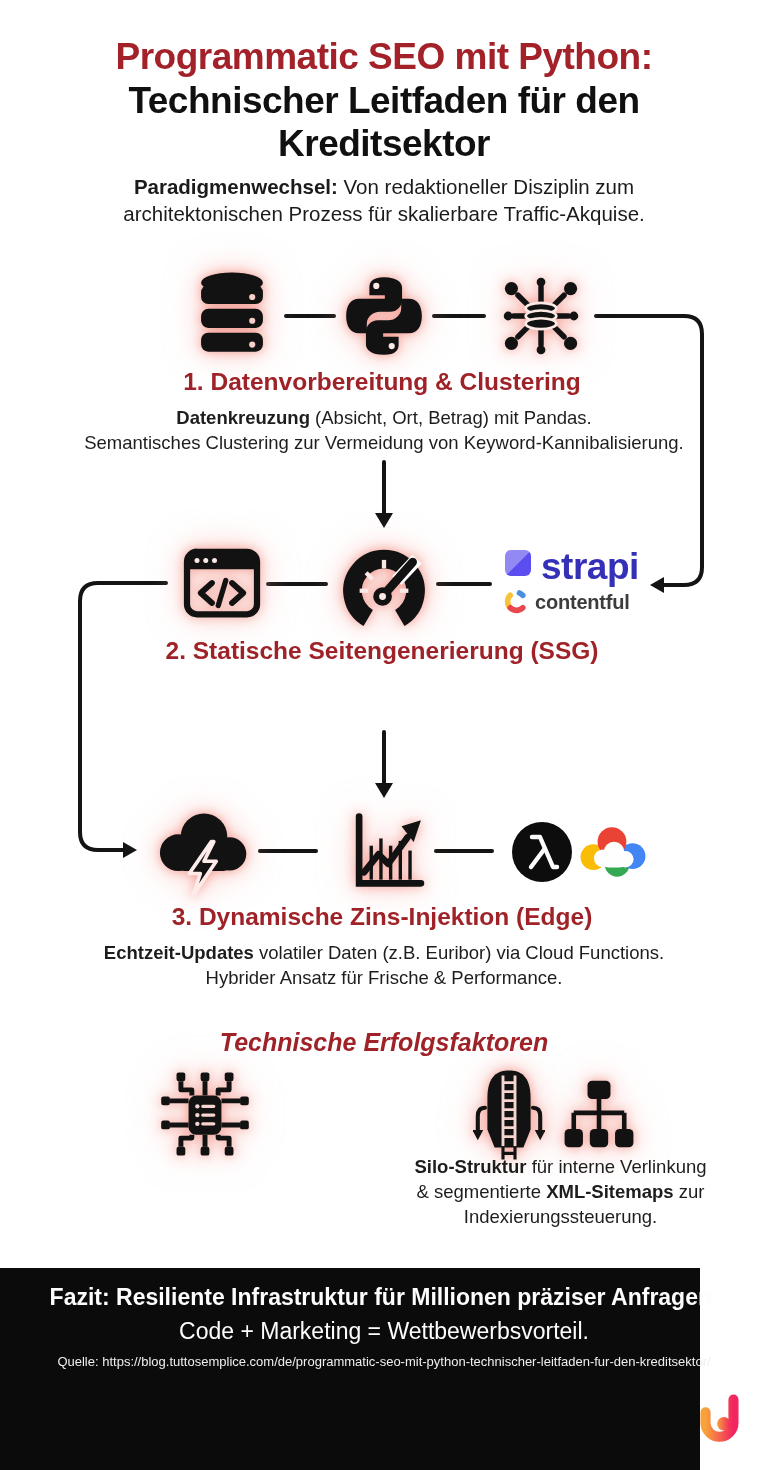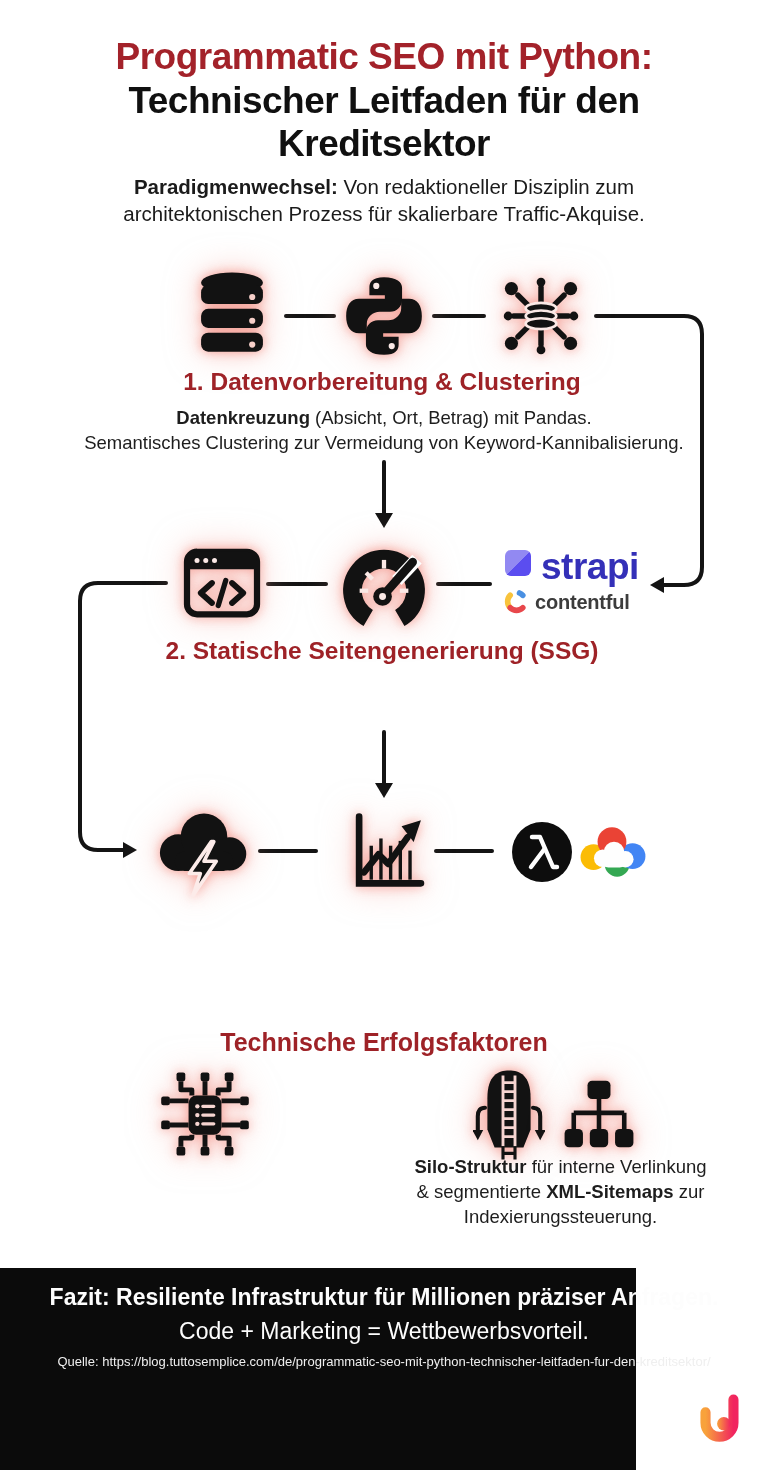--- a/index.html
+++ b/index.html
@@ -16,21 +16,21 @@
   .step-head{left:0;width:764px;font-size:24.5px;font-weight:bold;color:#9E2227;}
   .step-body{left:44px;width:680px;font-size:18.5px;line-height:1.35;color:#1d1d1d;}
   .glow{filter:drop-shadow(0 0 6px rgba(242,143,133,.85)) drop-shadow(0 0 16px rgba(245,168,158,.5));}
   .iconwrap{display:block;}
   svg{display:block;}
   .logo-label-strapi{font-size:37px;font-weight:bold;color:#3430B8;letter-spacing:-.5px;}
   .logo-label-contentful{font-size:20px;font-weight:bold;color:#3C3C3C;letter-spacing:-.2px;}
   .factors-head{left:0;width:768px;font-size:25px;font-weight:bold;color:#9E2227;}
   .factor-text{font-size:18.5px;line-height:1.34;color:#1d1d1d;}
   
-  .footer{top:1268px;left:0;width:636px;height:202px;background:#0B0B0B;}
+  .footer{top:1268px;left:0;width:700px;height:202px;background:#0B0B0B;}
   .f1{top:16px;left:0;width:768px;font-size:23px;font-weight:bold;color:#fdfdfd;}
   .f2{top:50px;left:0;width:768px;font-size:23px;font-weight:normal;color:#fdfdfd;}
   .src{top:86px;left:10px;width:748px;font-size:13px;color:#efefef;}
   .brandlogo{top:122px;left:692px;}
 </style>
 </head>
 <body>
 
 <div class="page">
 
@@ -208,22 +208,27 @@
       <circle cx="33" cy="17" r="14" fill="#EA4335"></circle>
       <g fill="#FEFEFE">
         <circle cx="24" cy="33" r="8.5"></circle>
         <circle cx="35" cy="27" r="10"></circle>
         <circle cx="46" cy="34" r="8"></circle>
         <rect x="23" y="29" width="24" height="13" ry="6.5"></rect>
       </g>
     </svg>
   </span>
 
-
-  <div class="abs ctr factors-head" style="top:1028px;">Technische Erfolgsfaktoren</div>
+  <div class="abs ctr step-head" style="top:903px;">3. Dynamische Zins-Injektion (Edge)</div>
+  <div class="abs ctr step-body" style="top:941px;">
+    <div><span class="b">Echtzeit-Updates</span><span> volatiler Daten (z.B. Euribor) via Cloud Functions.</span></div>
+    <div><span>Hybrider Ansatz für Frische &amp; Performance.</span></div>
+  </div>
+
+  <div class="abs ctr factors-head" style="top:1028px;font-style:italic;">Technische Erfolgsfaktoren</div>
 
   <span class="abs iconwrap glow" style="top:1068px;left:159px;">
     <svg width="92" height="92" viewBox="0 0 84 84" fill="#121212" stroke="#121212" stroke-width="4.5" stroke-linejoin="round">
       <rect x="27" y="25" width="30" height="36" rx="7" stroke="none"></rect>
       <circle cx="35" cy="35" r="2" fill="#F6D5D1" stroke="none"></circle>
       <circle cx="35" cy="43" r="2" fill="#F6D5D1" stroke="none"></circle>
       <circle cx="35" cy="51" r="2" fill="#F6D5D1" stroke="none"></circle>
       <path d="M40 35 H50 M40 43 H50 M40 51 H50" stroke="#F6D5D1" stroke-width="3" stroke-linecap="round" fill="none"></path>
       <rect x="16" y="4" width="8" height="8" rx="2" stroke="none"></rect>
       <rect x="38" y="4" width="8" height="8" rx="2" stroke="none"></rect>

